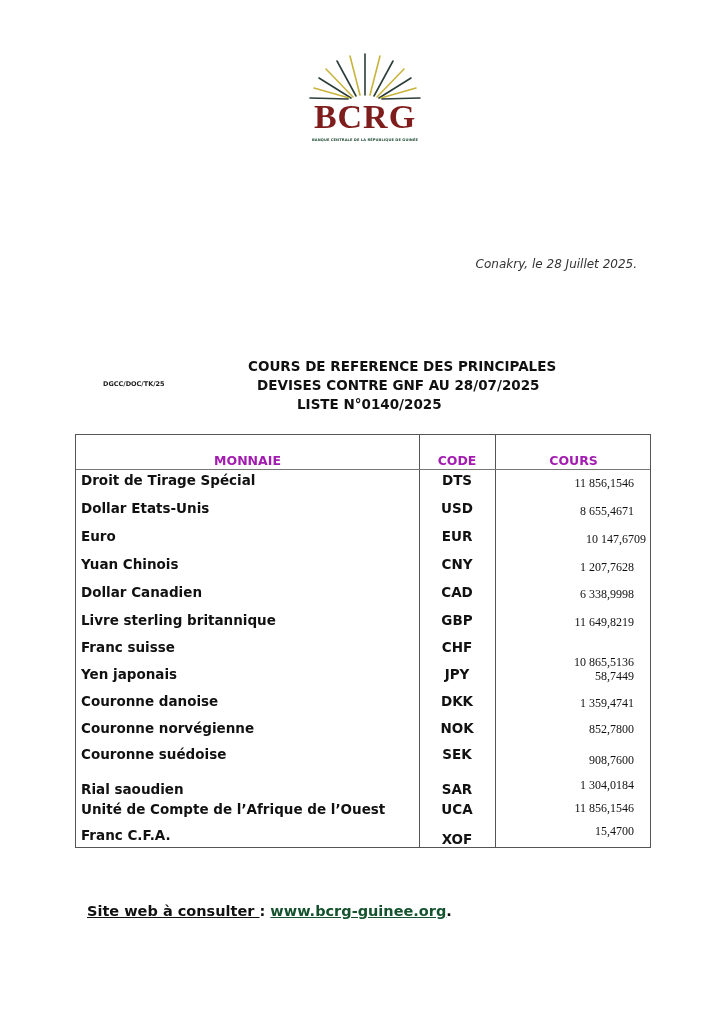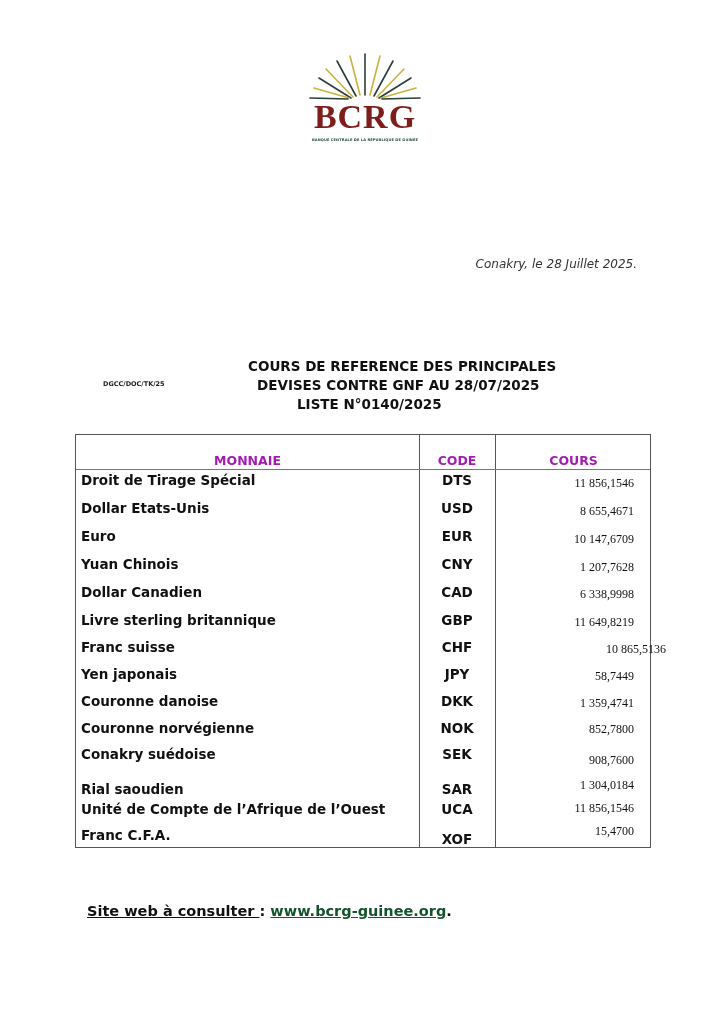--- a/index.html
+++ b/index.html
@@ -74,59 +74,59 @@
     <span class="c-rate" style="top:4px;">11 856,1546</span>
   </div>
   <div class="row" style="top:65px;">
     <span class="c-name">Dollar Etats-Unis</span>
     <span class="c-code">USD</span>
     <span class="c-rate" style="top:4px;">8 655,4671</span>
   </div>
   <div class="row" style="top:93px;">
     <span class="c-name">Euro</span>
     <span class="c-code">EUR</span>
-    <span class="c-rate" style="top:4px;">10 147,6709</span>
+    <span class="c-rate" style="top:4px;padding-left:12px;">10 147,6709</span>
   </div>
   <div class="row" style="top:121px;">
     <span class="c-name">Yuan Chinois</span>
     <span class="c-code">CNY</span>
     <span class="c-rate" style="top:4px;">1 207,7628</span>
   </div>
   <div class="row" style="top:149px;">
     <span class="c-name">Dollar Canadien</span>
     <span class="c-code">CAD</span>
     <span class="c-rate" style="top:3px;">6 338,9998</span>
   </div>
   <div class="row" style="top:177px;">
     <span class="c-name">Livre sterling britannique</span>
     <span class="c-code">GBP</span>
     <span class="c-rate" style="top:3px;">11 649,8219</span>
   </div>
   <div class="row" style="top:204px;">
     <span class="c-name">Franc suisse</span>
     <span class="c-code">CHF</span>
-    <span class="c-rate" style="top:3px;margin-left:32px;">10 865,5136</span>
+    <span class="c-rate" style="top:16px;">10 865,5136</span>
   </div>
   <div class="row" style="top:231px;">
     <span class="c-name">Yen japonais</span>
     <span class="c-code">JPY</span>
     <span class="c-rate" style="top:3px;">58,7449</span>
   </div>
   <div class="row" style="top:258px;">
     <span class="c-name">Couronne danoise</span>
     <span class="c-code">DKK</span>
     <span class="c-rate" style="top:3px;">1 359,4741</span>
   </div>
   <div class="row" style="top:285px;">
     <span class="c-name">Couronne norvégienne</span>
     <span class="c-code">NOK</span>
     <span class="c-rate" style="top:2px;">852,7800</span>
   </div>
   <div class="row" style="top:311px;">
-    <span class="c-name">Conakry suédoise</span>
+    <span class="c-name">Couronne suédoise</span>
     <span class="c-code">SEK</span>
     <span class="c-rate" style="top:7px;">908,7600</span>
   </div>
   <div class="row" style="top:346px;">
     <span class="c-name">Rial saoudien</span>
     <span class="c-code">SAR</span>
     <span class="c-rate" style="top:-3px;">1 304,0184</span>
   </div>
   <div class="row" style="top:366px;">
     <span class="c-name">Unité de Compte de l’Afrique de l’Ouest</span>

